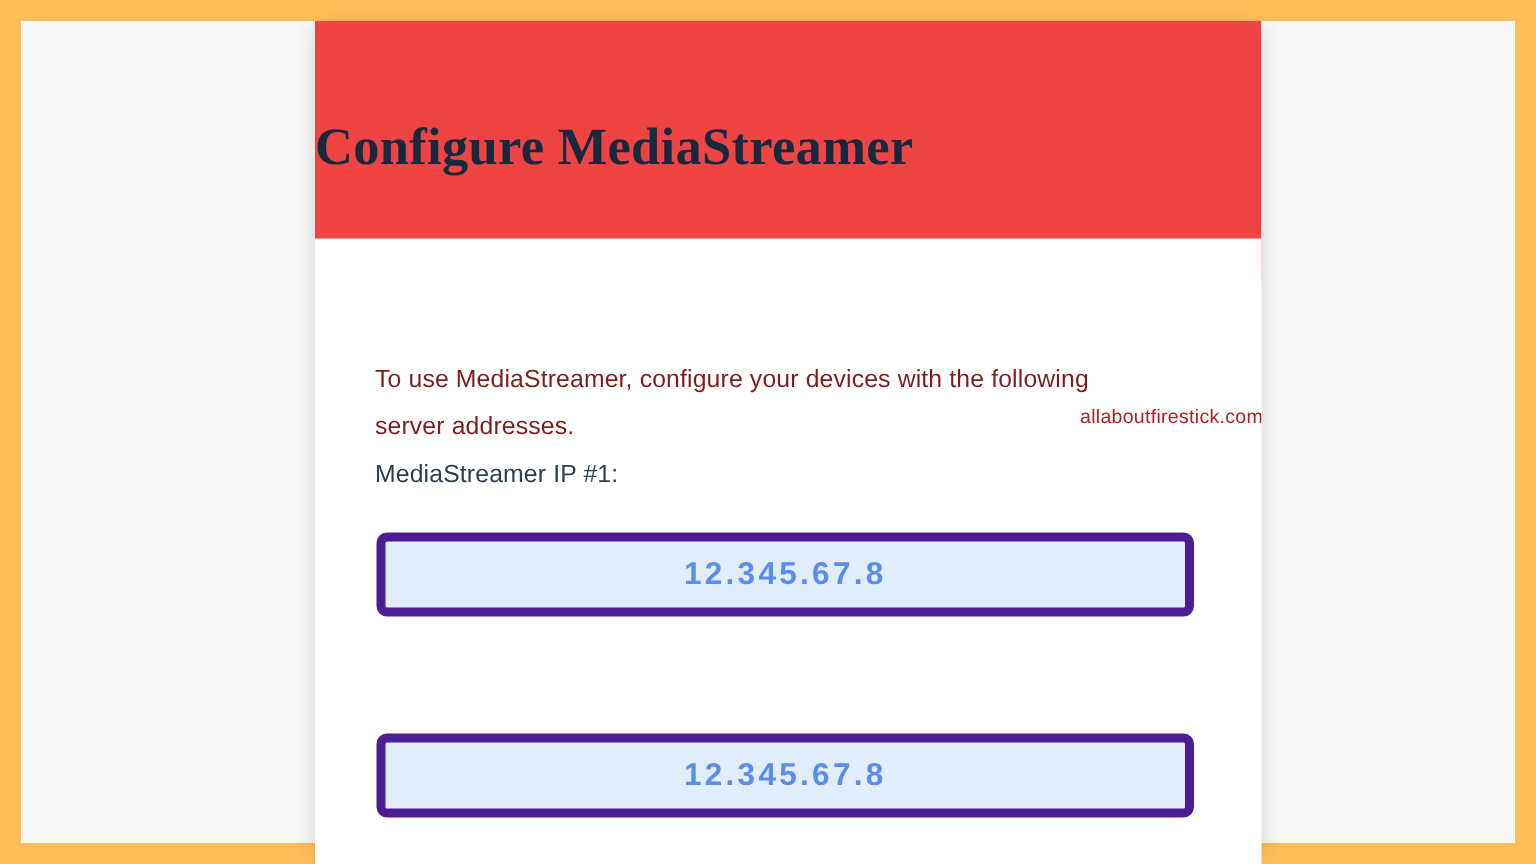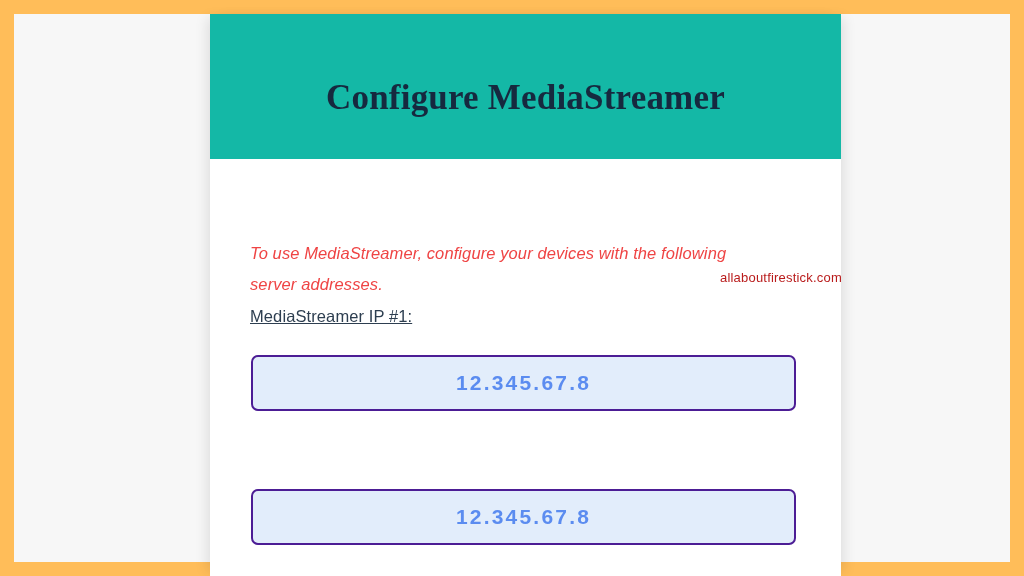--- a/index.html
+++ b/index.html
@@ -49,24 +49,24 @@
     overflow: hidden;
   }
 
   
   #card-header {
     position: absolute;
     left: 0;
     top: 0;
     width: 631px;
     height: 173px;
-    background: #14b8a6;
+    background: #ef4444;
     display: flex;
     align-items: center;
-    justify-content: center;
+    justify-content: flex-start;
   }
 
   #page-title {
     font-family: "Liberation Serif", "DejaVu Serif", serif;
     font-weight: bold;
     font-size: 35px;
     color: #16293f;
     letter-spacing: 0.2px;
     text-align: center;
     margin: 0;
@@ -83,45 +83,43 @@
     background: #ffffff;
   }
 
   #intro-text {
     position: absolute;
     left: 40px;
     top: 62px;
     width: 490px;
     font-size: 16.5px;
     line-height: 31px;
-    color: #ef4444;
+    color: #7f1d1d;
     letter-spacing: 0.1px;
-    font-style: italic;
   }
 
   .ip-label {
     position: absolute;
     left: 40px;
     font-size: 16.5px;
     color: #2d3e50;
     letter-spacing: 0.1px;
     line-height: 20px;
-    text-decoration: underline;
   }
   #ip-label-1 { top: 147px; }
   #ip-label-2 { top: 281px; }
 
   .ip-box {
     position: absolute;
     left: 41px;
     width: 545px;
     height: 56px;
     box-sizing: border-box;
     background: #e2edfb;
-    border: 2px solid #4c1d95;
+    border: 6px solid #4c1d95;
     border-radius: 7px;
     display: flex;
     align-items: center;
     justify-content: center;
   }
   #ip-box-1 { top: 196px; }
   #ip-box-2 { top: 330px; }
 
   .ip-value {
     font-size: 21px;

